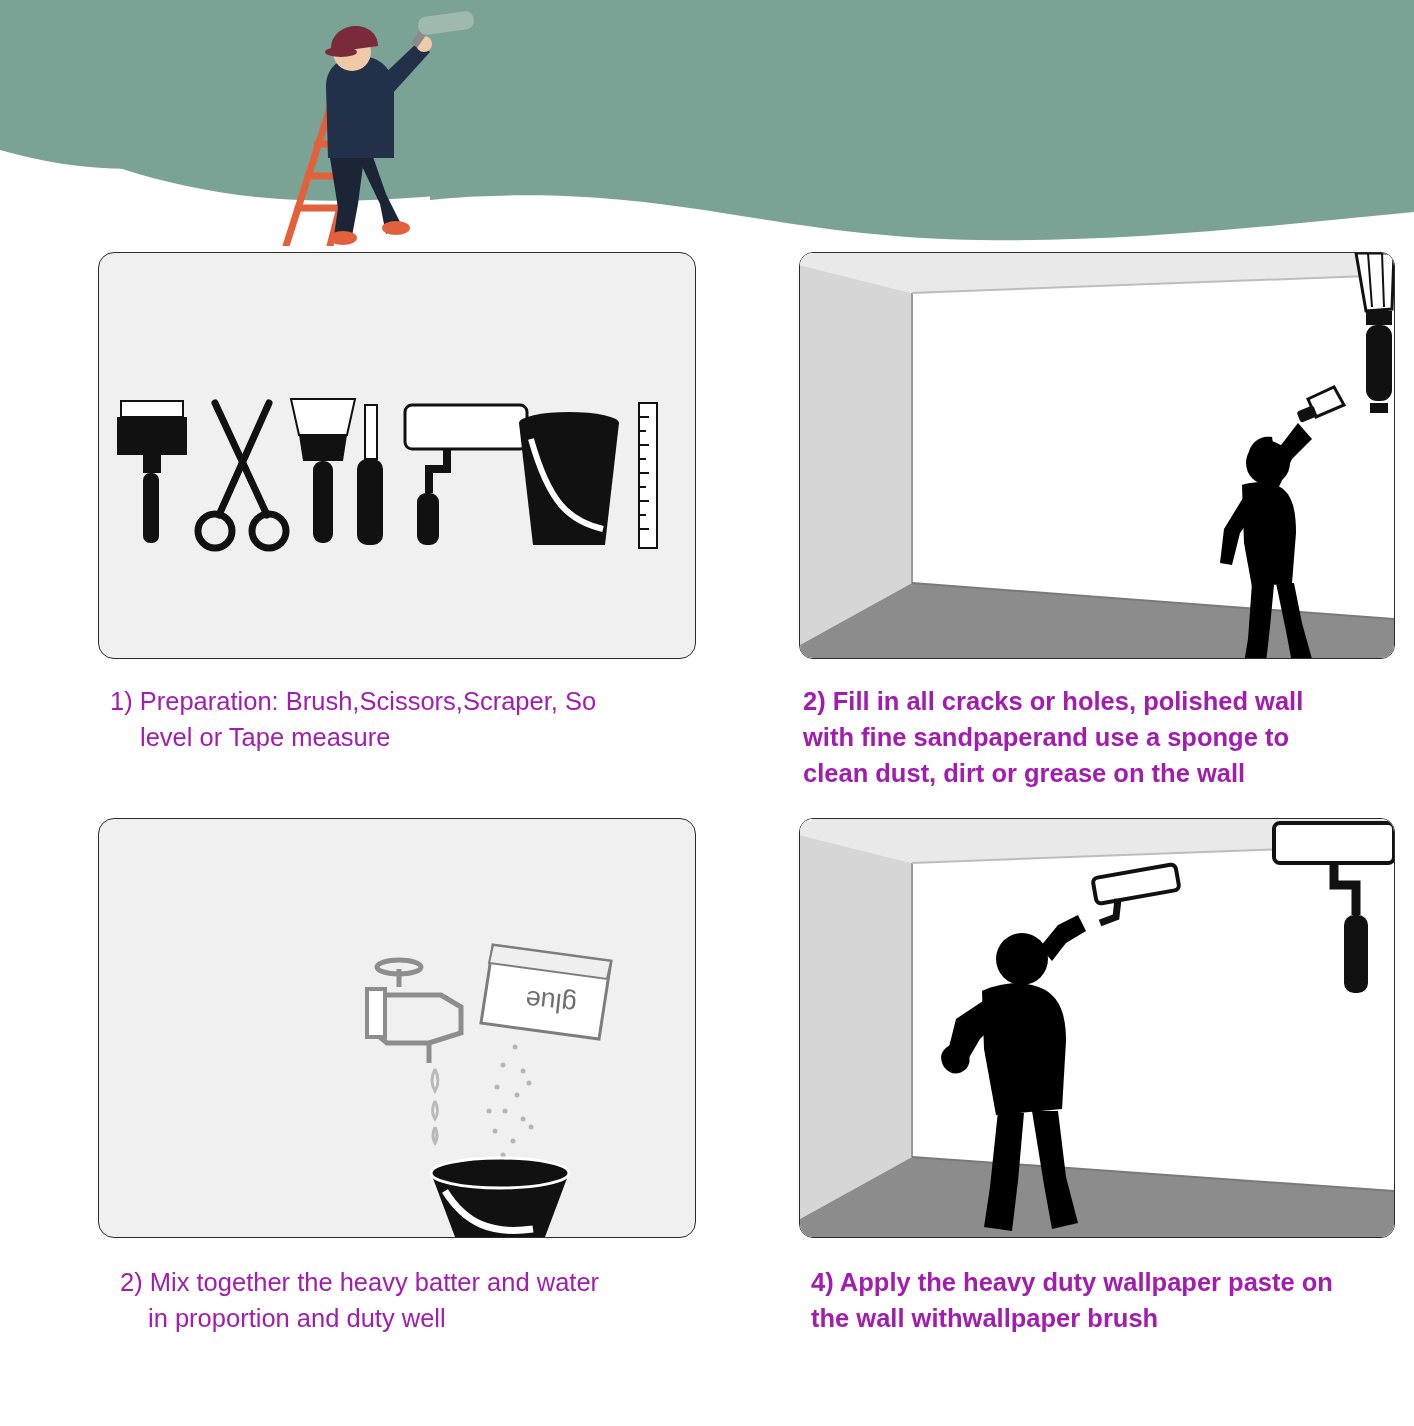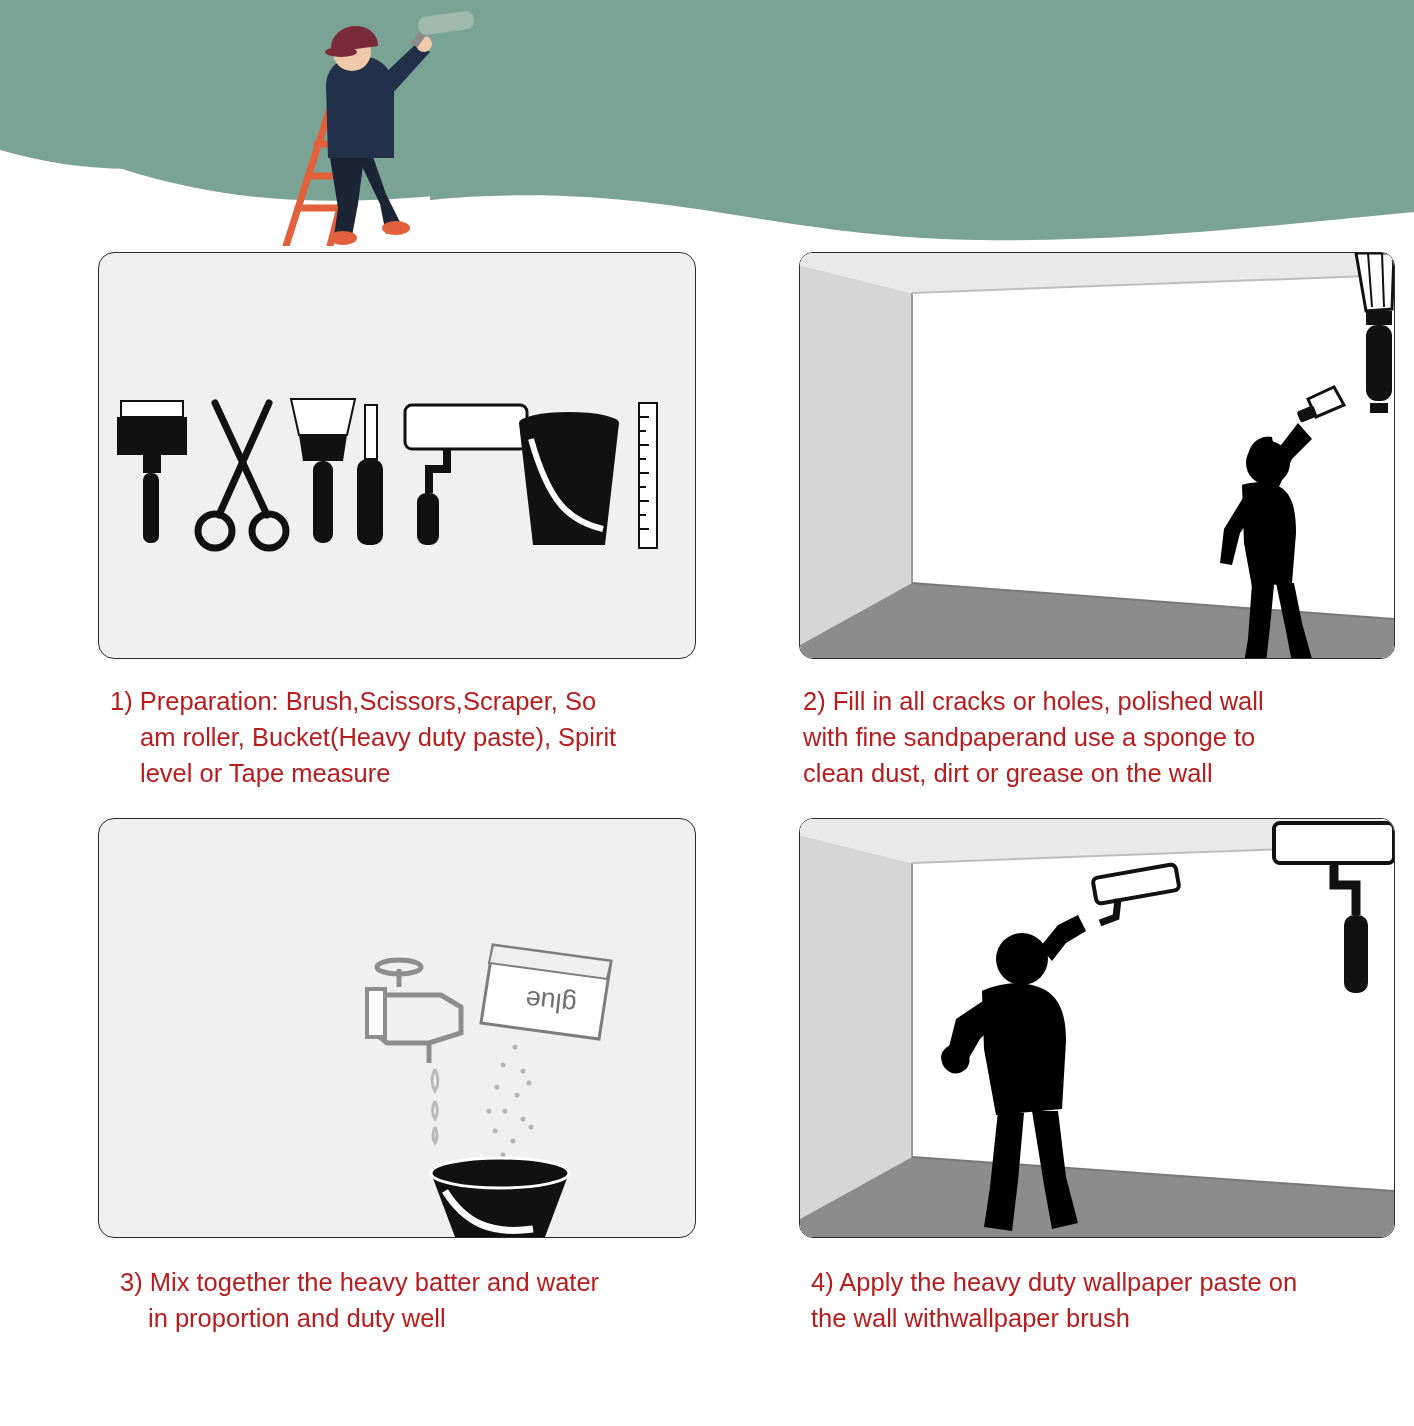--- a/index.html
+++ b/index.html
@@ -55,38 +55,38 @@
     top: 252px;
     width: 1414px;
   }
   .row { display: flex; }
   .cell {
     width: 707px;
     box-sizing: border-box;
     padding: 0 10px;
   }
   .cell.left  { padding-left: 98px; padding-right: 14px; }
-  .cell.right { padding-left: 92px; padding-right: 24px; }
+  .cell.right { padding-left: 92px; padding-right: 24px; font-weight: bold; }
 
   .panel {
     border: 1px solid #2b2b2b;
     border-radius: 16px;
     background: #f0f0f0;
     overflow: hidden;
     position: relative;
   }
   .panel.tools   { width: 596px; height: 405px; }
   .panel.wall    { width: 594px; height: 405px; border-radius: 14px; background: #ffffff; }
   .panel.mix     { width: 596px; height: 418px; background: #f0f0f0; }
   .panel.roll    { width: 594px; height: 418px; border-radius: 14px; background: #ffffff; }
 
   .caption {
     font-size: 25.5px;
     line-height: 1.42;
-    color: #b91c1c;
+    color: #a21caf;
     margin-top: 24px;
     font-family: "Liberation Sans", sans-serif;
   }
   .cap-tools { margin-left: 12px; width: 580px; }
   .cap-wall  { margin-left: 4px;  width: 586px; }
   .cap-mix   { margin-left: 22px; width: 570px; margin-top: 26px; }
   .cap-roll  { margin-left: 12px;  width: 586px; margin-top: 26px; }
 
   .row2 { margin-top: 26px; }
 
@@ -201,21 +201,20 @@
               <line x1="540" y1="234" x2="547" y2="234"></line>
               <line x1="540" y1="248" x2="550" y2="248"></line>
               <line x1="540" y1="262" x2="547" y2="262"></line>
               <line x1="540" y1="276" x2="550" y2="276"></line>
             </g>
           </g>
         </svg>
       </div>
       <div class="caption cap-tools">
         <div>1)  Preparation: Brush,Scissors,Scraper, So</div>
-        <div style="margin-left:30px">am roller, Bucket(Heavy duty paste), Spirit</div>
         <div style="margin-left:30px">level or Tape measure</div>
       </div>
     </div>
 
     <div class="cell right">
       <div class="panel wall">
         <svg width="594" height="405" viewBox="0 0 594 405">
 
           <rect x="0" y="0" width="594" height="405" fill="#ffffff"></rect>
 
@@ -314,21 +313,21 @@
 
           <g>
             <path d="M332,354 L470,354 L446,418 L356,418 Z" fill="#111111"></path>
             <ellipse cx="401" cy="354" rx="69" ry="15" fill="#111111"></ellipse>
             <ellipse cx="401" cy="354" rx="69" ry="15" fill="none" stroke="#ffffff" stroke-width="3"></ellipse>
             <path d="M346,372 C366,404 392,416 434,410" stroke="#ffffff" stroke-width="7" fill="none"></path>
           </g>
         </svg>
       </div>
       <div class="caption cap-mix">
-        <div>3)  Mix together the heavy batter and water</div>
+        <div>2)  Mix together the heavy batter and water</div>
         <div style="margin-left:28px">in proportion and duty well</div>
       </div>
     </div>
 
     <div class="cell right">
       <div class="panel roll">
         <svg width="594" height="418" viewBox="0 0 594 418">
           <rect x="0" y="0" width="594" height="418" fill="#ffffff"></rect>
 
           <path d="M0,16 L112,44 L112,338 L0,400 Z" fill="#d6d6d6"></path>

